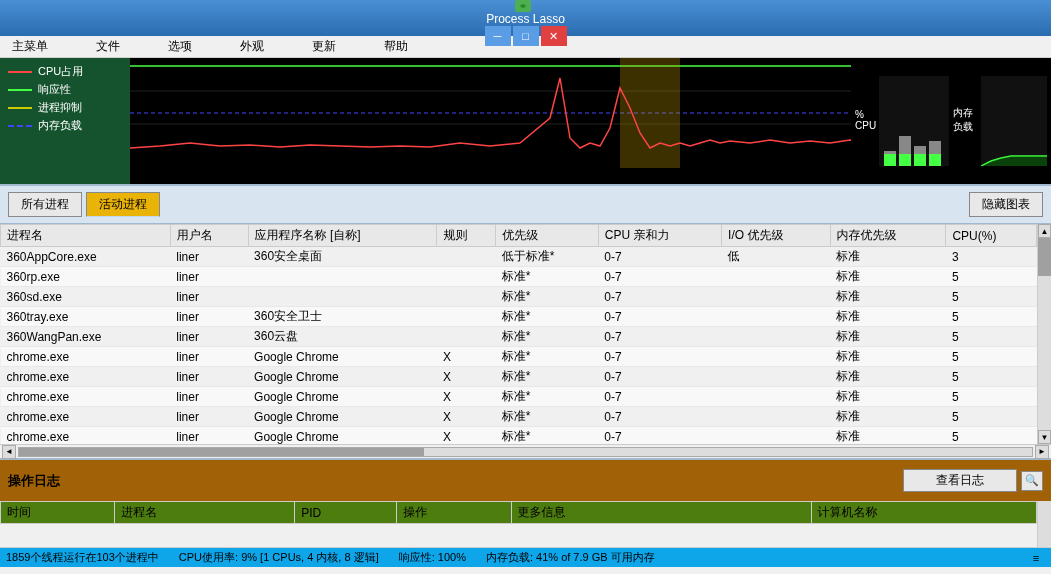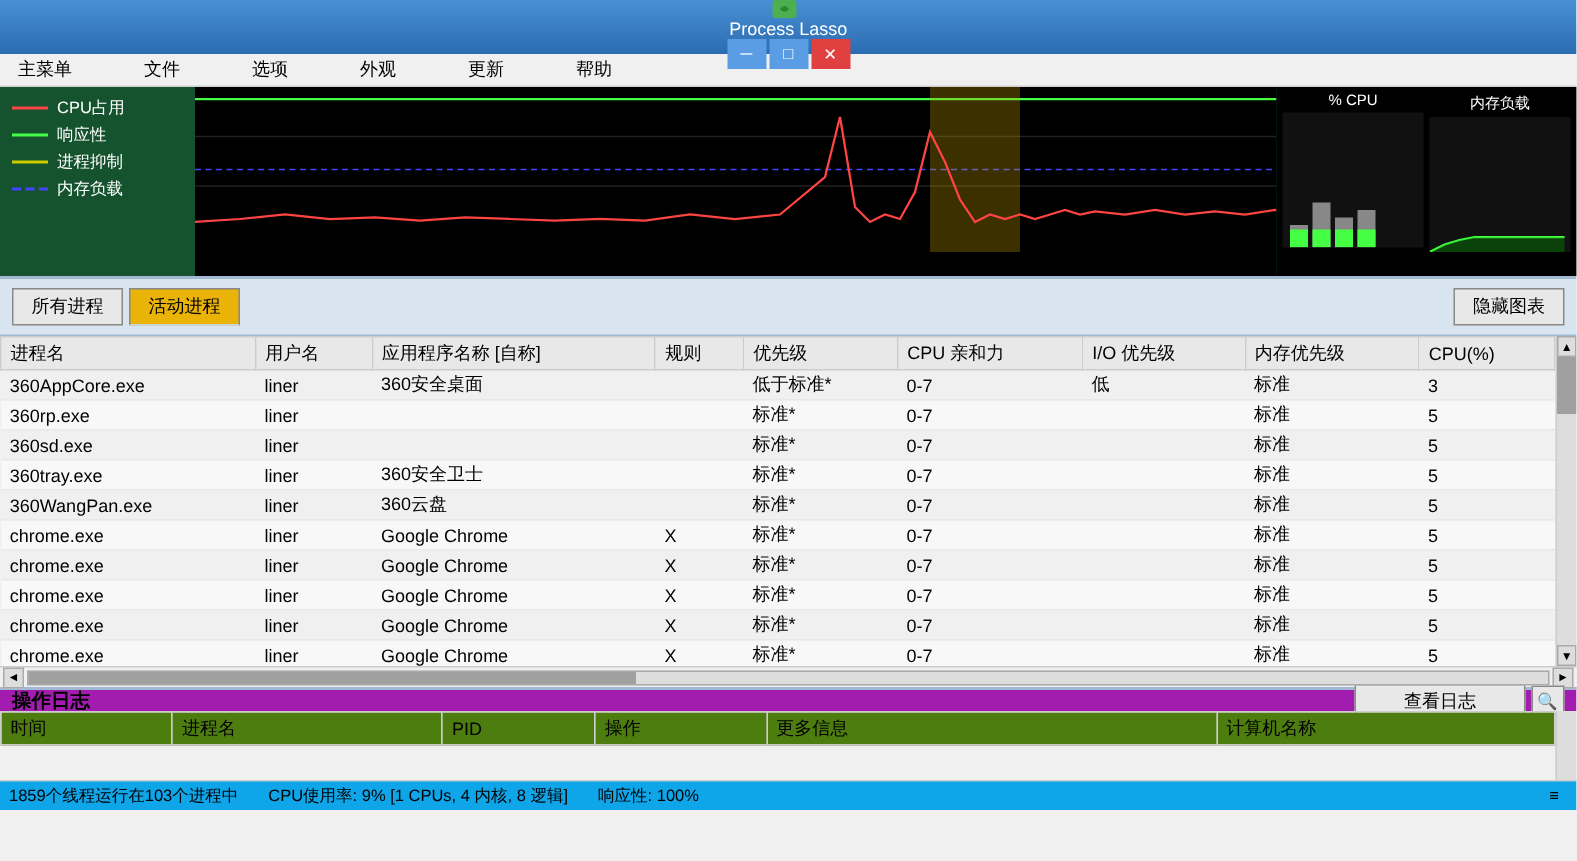--- a/index.html
+++ b/index.html
@@ -114,23 +114,22 @@
       width: 200px;
       display: flex;
       flex-direction: row;
       gap: 4px;
       padding: 4px;
       background: #000;
     }
     .side-graph-container {
       flex: 1;
       display: flex;
-      flex-direction: column;
-      align-items: center;
-      text-align: center;
+      flex-direction: row;
+      align-items: center;
     }
     .side-graph-label {
       color: white;
       font-size: 10px;
       margin-bottom: 2px;
     }
     .side-graph-box {
       width: 100%;
       height: 90px;
       background: #111;
@@ -202,24 +201,24 @@
     }
     .h-scrollbar-left { width: 14px; background: #ddd; border: 1px solid #aaa; height: 14px; display: flex; align-items: center; justify-content: center; font-size: 8px; cursor: pointer; }
     .h-scrollbar-track { flex: 1; height: 10px; background: #ddd; border: 1px solid #aaa; position: relative; margin: 0 2px; }
     .h-scrollbar-thumb { width: 40%; height: 100%; background: #a0a0a0; position: absolute; left: 0; }
     .h-scrollbar-right { width: 14px; background: #ddd; border: 1px solid #aaa; height: 14px; display: flex; align-items: center; justify-content: center; font-size: 8px; cursor: pointer; }
 
     
     .log-header {
       display: flex;
       align-items: center;
-      background: #a21caf;
+      background: #a16207;
       padding: 4px 8px;
       border-top: 2px solid #a0b8d0;
-      height: 16px;
+      height: 43px;
     }
     .log-title {
       font-size: 13px;
       font-weight: bold;
       margin-right: 12px;
     }
     .view-log-btn {
       padding: 2px 32px;
       border: 1px solid #888;
       background: #e8e8e8;
@@ -577,16 +576,17 @@
       <tbody></tbody>
     </table>
   </div>
   <div class="log-v-scrollbar"></div>
 </div>
 
 <div class="status-bar">
   <span class="status-item">1859个线程运行在103个进程中</span>
   <span class="status-item">CPU使用率: 9% [1 CPUs, 4 内核, 8 逻辑]</span>
   <span class="status-item">响应性: 100%</span>
+  <span class="status-item">内存负载: 41% of 7.9 GB 可用内存</span>
   <div class="status-bar-end">
     <span>≡</span>
   </div>
 </div>
 
 </body></html>

